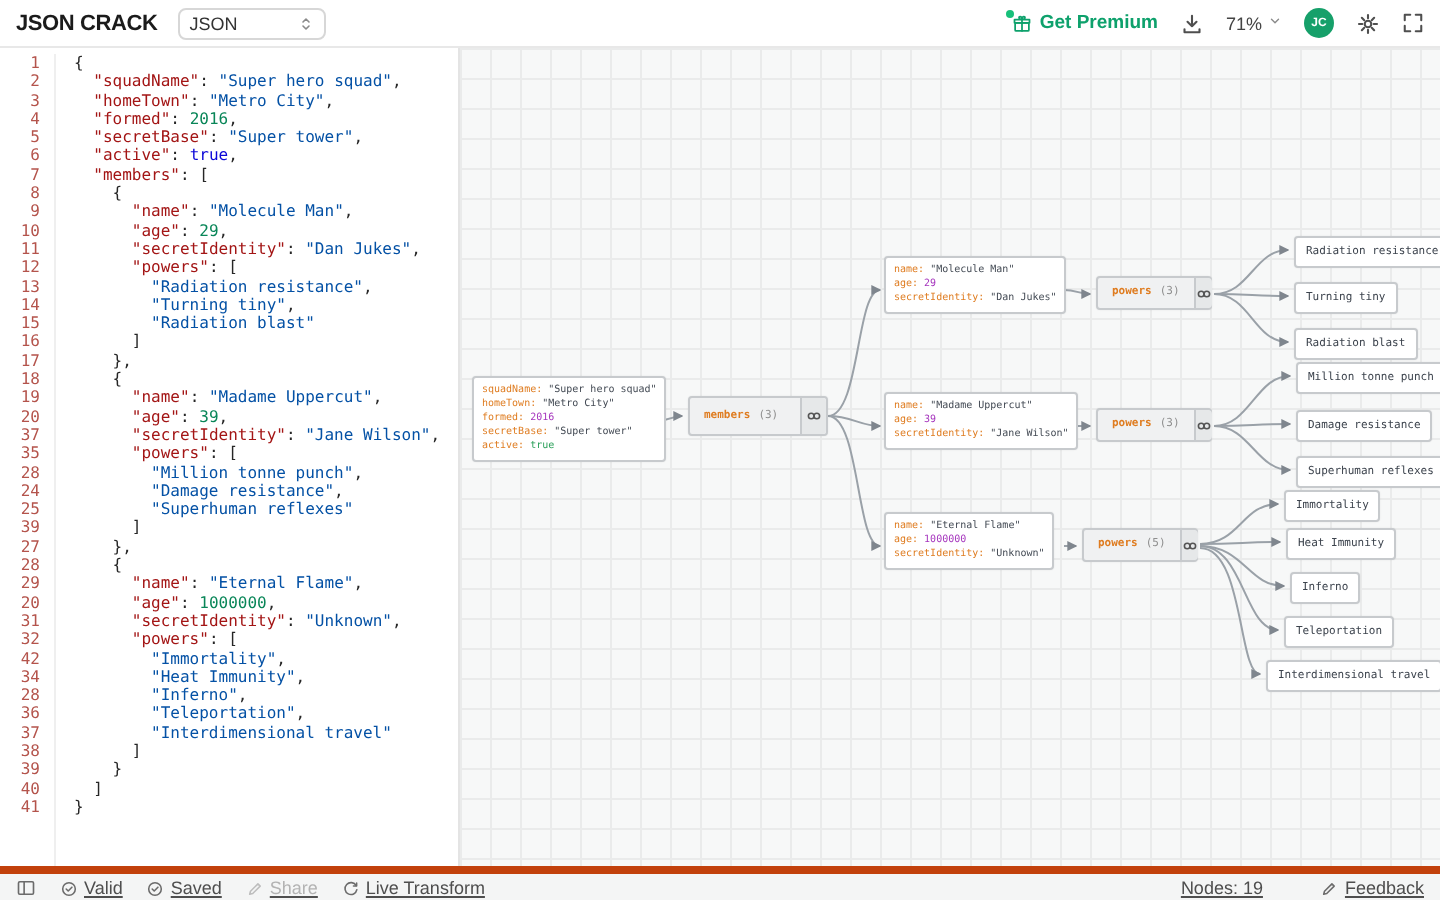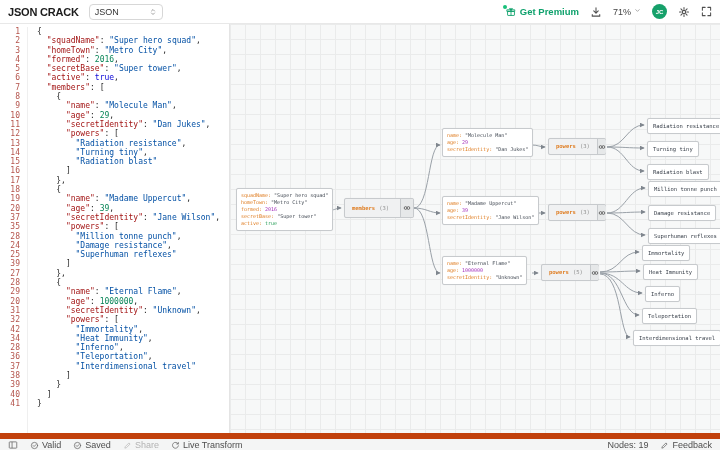--- a/index.html
+++ b/index.html
@@ -76,26 +76,26 @@
   #n-l2a { left:418px; top:157px; }
   #n-l2b { left:418px; top:181px; }
   #n-l2c { left:418px; top:204px; }
   #n-l3a { left:412px; top:221px; }
   #n-l3b { left:413px; top:240px; }
   #n-l3c { left:415px; top:262px; }
   #n-l3d { left:412px; top:284px; }
   #n-l3e { left:403px; top:306px; }
 
   
-  .statusbar { height:18px; background:#f4f5f5; border-top:6px solid #c2410c; display:flex; align-items:center; padding:0 8px; gap:12px; font-size:9px; color:#4e4e4e; }
+  .statusbar { height:18px; background:#f4f5f5; border-top:4px solid #c2410c; display:flex; align-items:center; padding:0 8px; gap:12px; font-size:9px; color:#4e4e4e;text-decoration:underline; }
   .sb-item { display:flex; align-items:center; gap:3px; cursor:pointer; white-space:nowrap; }
   .sb-item .ic { color:#6b6b6b; }
   .sb-item.disabled { color:#b3b3b3; cursor:default; }
   .sb-item.disabled .ic { color:#bdbdbd; }
-  .sb-right { margin-left:auto; display:flex; align-items:center; gap:12px; }
+  .sb-right { margin-left:auto; display:flex; align-items:center; gap:29px; }
   .sb-text { color:#4e4e4e; }
 
   .ic { display:inline-flex; }
   .ic svg { display:block; }
 </style>
 </head>
 <body>
 
 <svg width="0" height="0" style="position:absolute">
   <defs>

